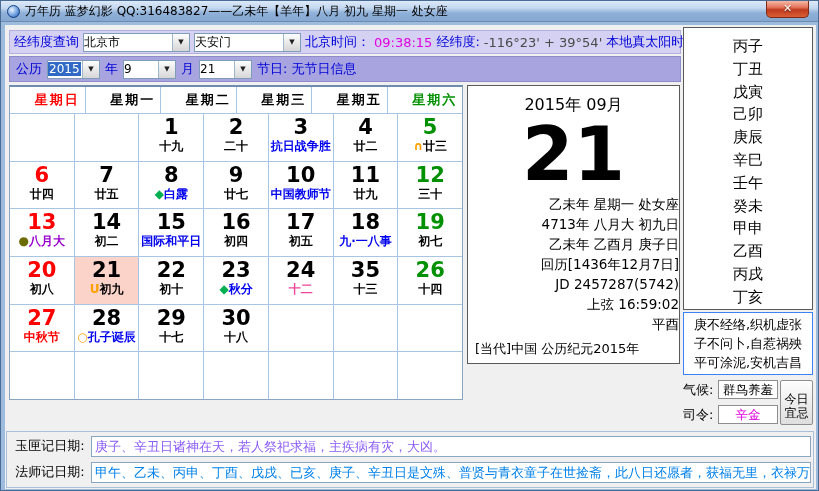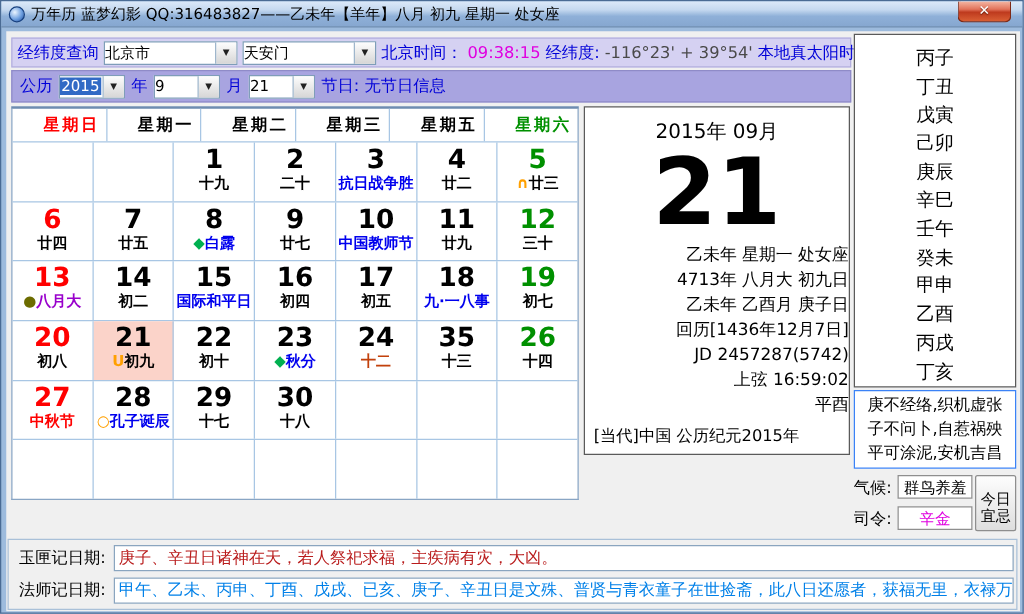--- a/index.html
+++ b/index.html
@@ -264,21 +264,21 @@
           <div class="cell">
             <div class="num" style="color: rgb(0, 0, 0);">22</div>
             <div class="sub"><span style="color: rgb(0, 0, 0);">初十</span></div>
           </div>
           <div class="cell">
             <div class="num" style="color: rgb(0, 0, 0);">23</div>
             <div class="sub"><span style="color: rgb(0, 176, 80);">◆</span><span style="color: rgb(0, 0, 238);">秋分</span></div>
           </div>
           <div class="cell">
             <div class="num" style="color: rgb(0, 0, 0);">24</div>
-            <div class="sub"><span style="color: #c2410c;">十二</span></div>
+            <div class="sub"><span style="color: #ec4899;">十二</span></div>
           </div>
           <div class="cell">
             <div class="num" style="color: rgb(0, 0, 0);">35</div>
             <div class="sub"><span style="color: rgb(0, 0, 0);">十三</span></div>
           </div>
           <div class="cell">
             <div class="num" style="color: rgb(0, 144, 0);">26</div>
             <div class="sub"><span style="color: rgb(0, 0, 0);">十四</span></div>
           </div>
         </div>
@@ -369,21 +369,21 @@
       </div>
       <button id="yiji-btn">
         <span>今日</span><br>
         <span>宜忌</span>
       </button>
     </div>
 
     <div id="notes">
         <div class="note-row">
           <span class="note-label">玉匣记日期:</span>
-          <span class="note-box" style="color: #b91c1c;">庚子、辛丑日诸神在天，若人祭祀求福，主疾病有灾，大凶。</span>
+          <span class="note-box" style="color: #8b5cf6; font-family: Liberation Serif, serif;">庚子、辛丑日诸神在天，若人祭祀求福，主疾病有灾，大凶。</span>
         </div>
         <div class="note-row">
           <span class="note-label">法师记日期:</span>
           <span class="note-box" style="color: rgb(0, 128, 232);">甲午、乙未、丙申、丁酉、戊戌、已亥、庚子、辛丑日是文殊、普贤与青衣童子在世捡斋，此八日还愿者，获福无里，衣禄万倍，百事大</span>
         </div>
       </div>
 
   </div>
 </div>
 

